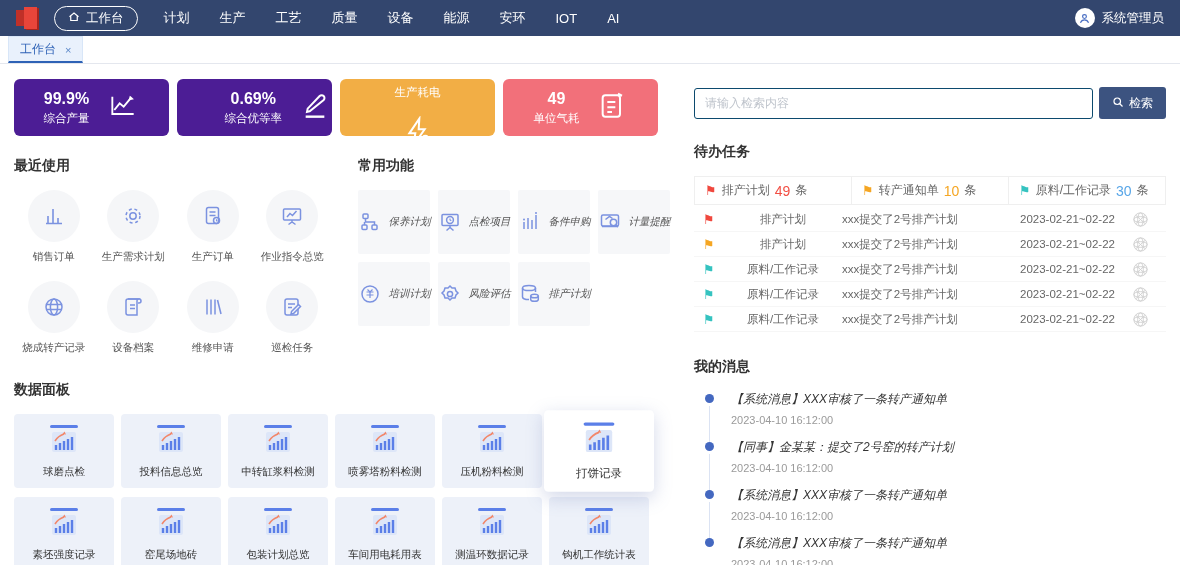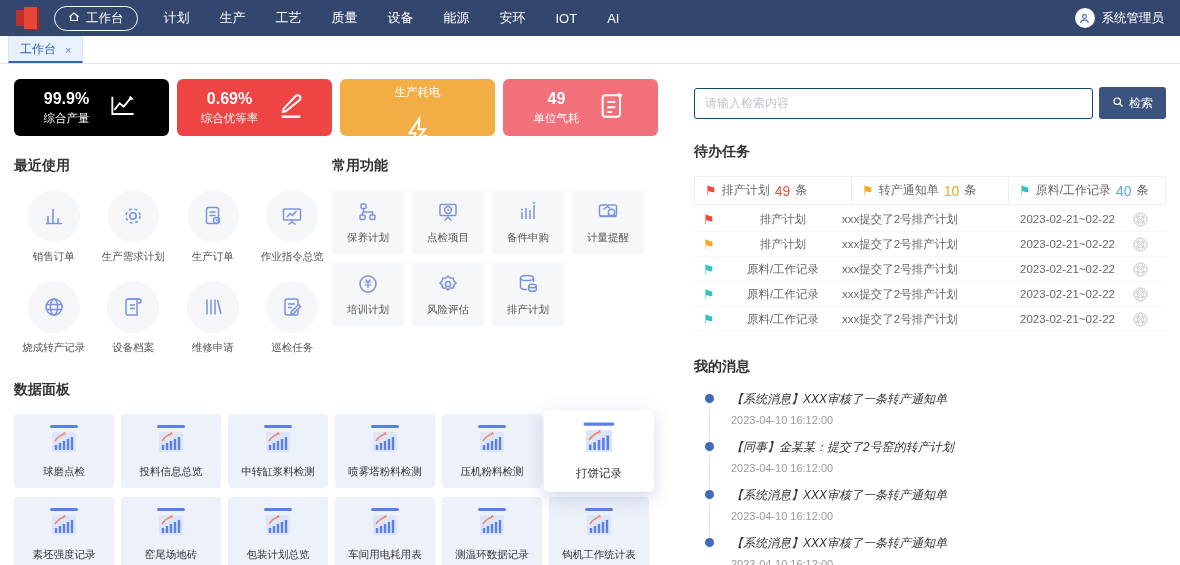--- a/index.html
+++ b/index.html
@@ -26,46 +26,46 @@
 
   
   .content { display:flex; gap:28px; padding:15px 14px 0; }
   .col-left { width:652px; flex:0 0 auto; }
   .col-right { flex:1; min-width:0; }
 
   
   .stats { display:flex; gap:8px; margin-bottom:21px; }
   .stat-card { width:155px; height:57px; border-radius:6px; color:#fff; display:flex;
     align-items:center; justify-content:center; gap:16px; cursor:pointer; }
-  .stat-0 { background:#000000; } .stat-1 { background:#ef4444; }
+  .stat-0 { background:#4c1d95; } .stat-1 { background:#4c1d95;justify-content:flex-end; }
   .stat-2 { background:#f2ae45;flex-direction:column; } .stat-3 { background:#f2707a; }
   .stat-value { font-size:16px; font-weight:bold; text-align:center; }
   .stat-label { font-size:11.5px; margin-top:3px; text-align:center; }
 
   
   .search-row { display:flex; align-items:center; margin-bottom:24px; margin-top:8px; }
   .search-input { flex:1; height:31px; border:1px solid #0c4a6e; border-radius:3px; padding:0 10px;
     font-size:12px; color:#333; outline:none; }
   .search-input::placeholder { color:#bfc4cc; }
   .search-btn { margin-left:6px; height:32px; padding:0 13px; background:#3c5380; color:#fff; border:none;
     border-radius:3px; font-size:12px; display:flex; align-items:center; gap:5px; cursor:pointer; }
 
   .section-title { font-size:14px; font-weight:bold; color:#333; margin-bottom:15px; }
 
   
-  .left-mid { display:flex; margin-bottom:26px; }
+  .left-mid { display:flex; gap:26px; margin-bottom:26px; }
   .recent-block { width:318px; } .common-block { width:308px; }
   .recent-grid { display:grid; grid-template-columns:repeat(4,1fr); row-gap:17px; }
   .recent-item { text-align:center; cursor:pointer; }
   .recent-circle { width:52px; height:52px; border-radius:50%; background:#f5f6f8; margin:0 auto;
     display:flex; align-items:center; justify-content:center; }
   .recent-label { font-size:10.5px; color:#555; margin-top:8px; white-space:nowrap; }
   .common-grid { display:grid; grid-template-columns:repeat(4,72px); gap:8px; }
-  .common-card { height:64px; background:#f6f7f9; border-radius:2px; display:flex; flex-direction:column;
-    align-items:center; justify-content:center; gap:7px; cursor:pointer; }
+  .common-card { height:64px; background:#f6f7f9; border-radius:2px; display:flex; flex-direction:row;
+    align-items:center; justify-content:center; gap:7px; cursor:pointer;font-style:italic; }
   .common-label { font-size:10.5px; color:#555; white-space:nowrap; }
   .icon-blue svg { display:block; }
 
   
   .dp-grid { display:grid; grid-template-columns:repeat(6,100px); gap:7px; row-gap:9px; }
   .dp-card { height:74px; background:#edf1f9; border-radius:4px; display:flex; flex-direction:column;
     align-items:center; justify-content:center; gap:7px; cursor:pointer; }
   .dp-card.highlight { background:#fff; box-shadow:0 5px 16px rgba(100,120,180,.28); transform:scale(1.1); z-index:2; }
   .dp-label { font-size:10.5px; color:#333; white-space:nowrap; }
 
@@ -508,21 +508,21 @@
         </div>
         <div class="todo-tab">
           <span class="flag f-orange">⚑</span>
           <span>转产通知单</span>
           <span class="todo-count c-orange">10</span>
           <span>条</span>
         </div>
         <div class="todo-tab">
           <span class="flag f-teal">⚑</span>
           <span>原料/工作记录</span>
-          <span class="todo-count c-blue">40</span>
+          <span class="todo-count c-blue">30</span>
           <span>条</span>
         </div>
       </div>
       <div class="todo-rows">
         <div class="todo-row">
           <span class="tr-flag flag f-red">⚑</span>
           <span class="tr-type">排产计划</span>
           <span class="tr-text">xxx提交了2号排产计划</span>
           <span class="tr-date">2023-02-21~02-22</span>
           <span class="tr-icon">

